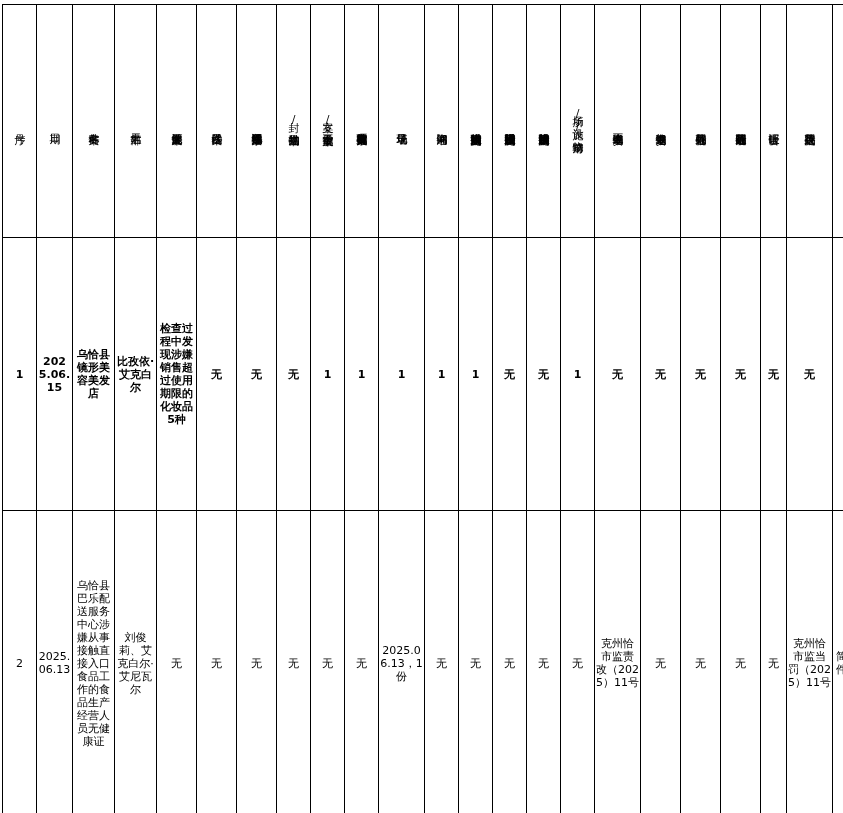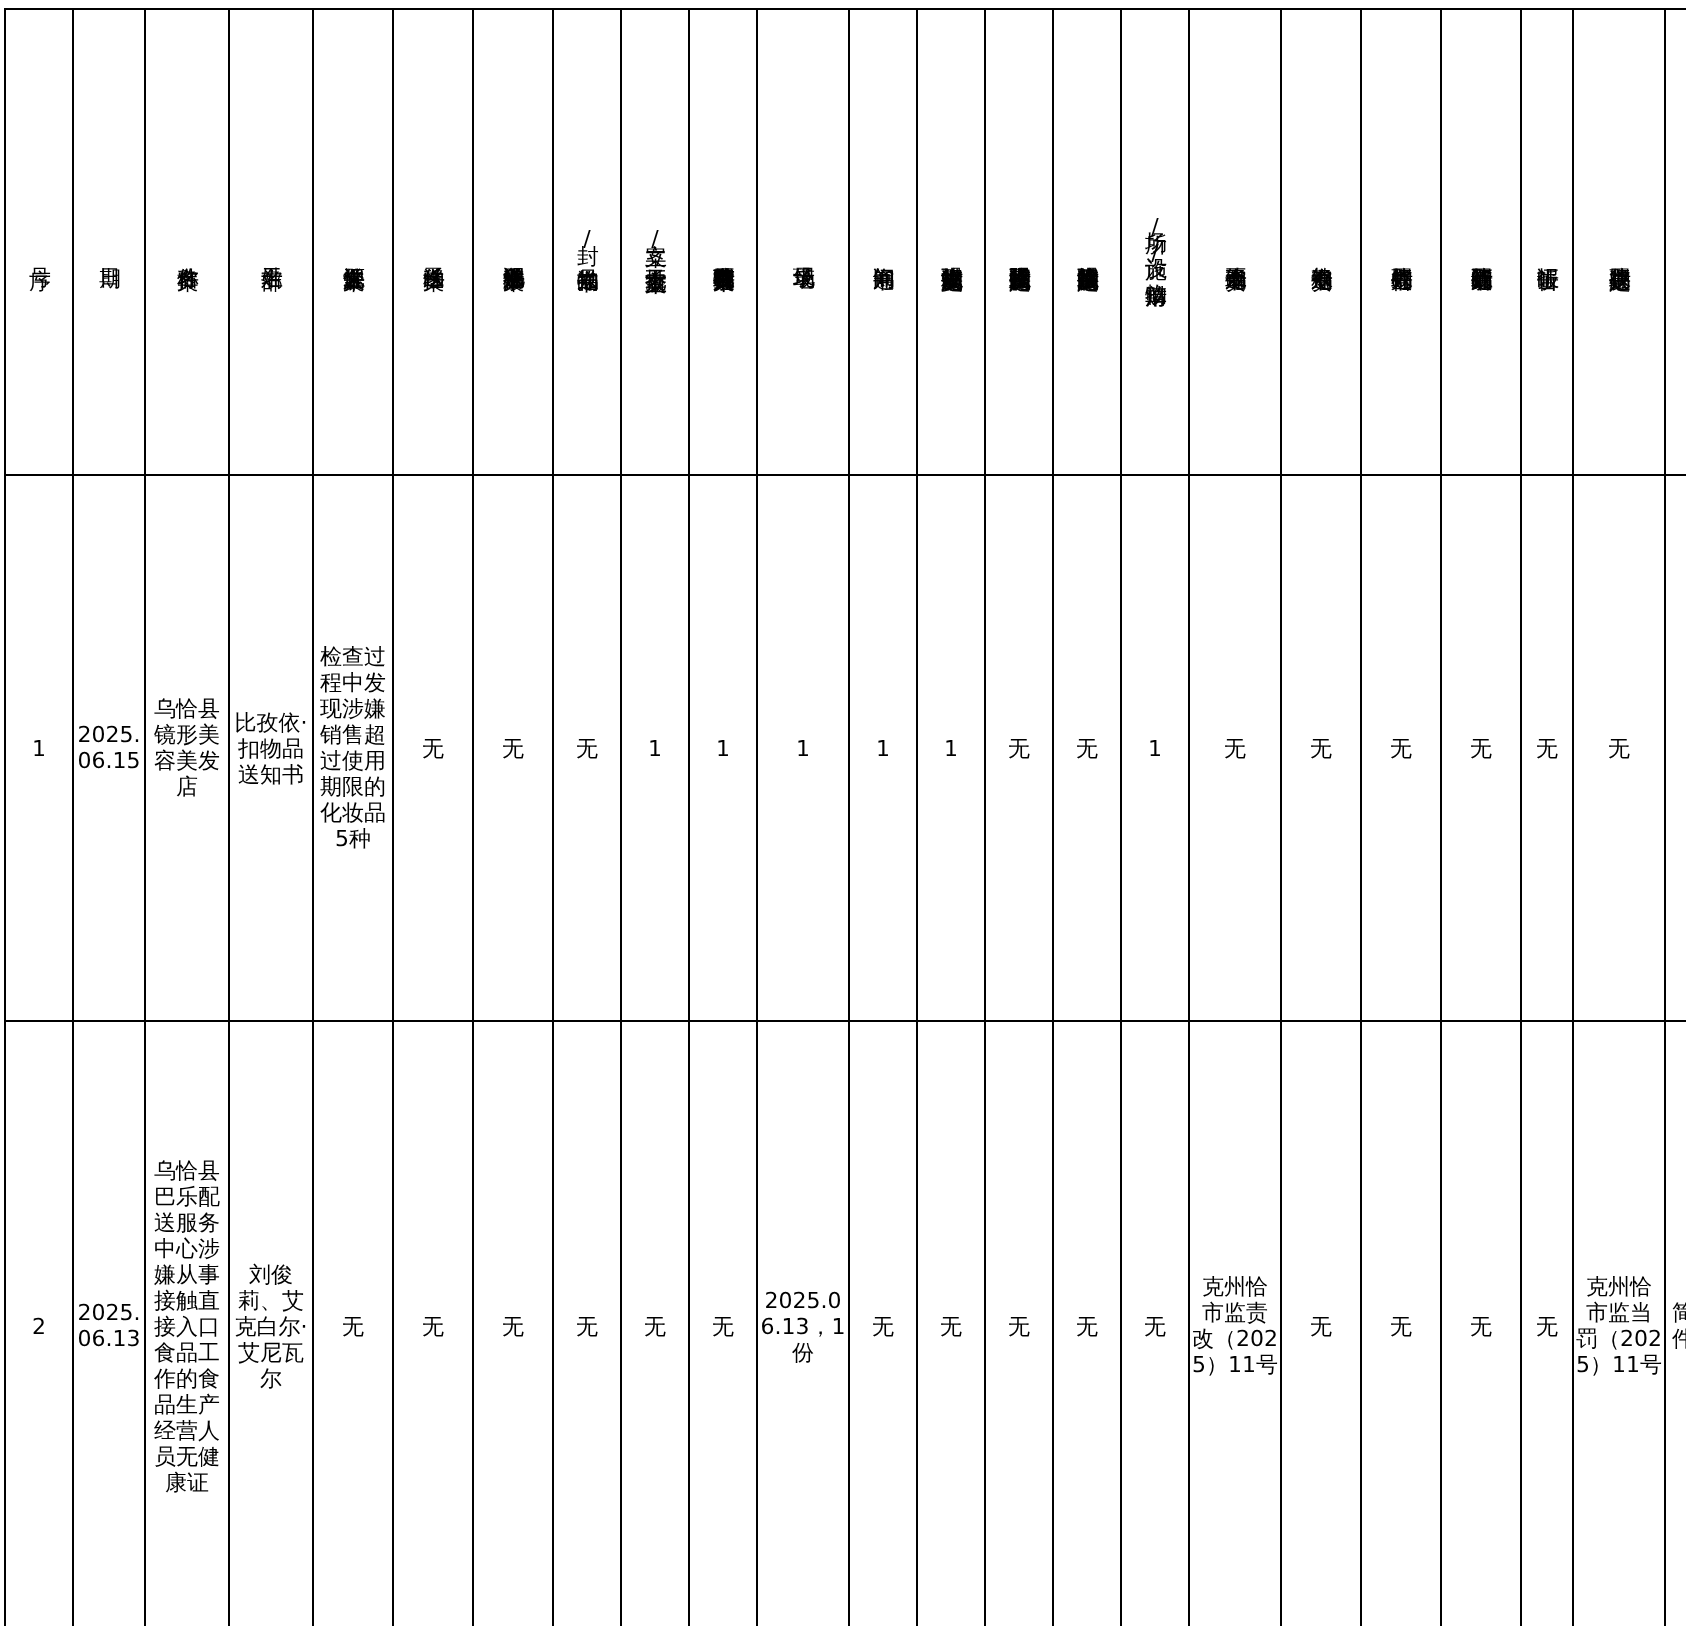--- a/index.html
+++ b/index.html
@@ -41,21 +41,21 @@
   }
   .vtext {
     writing-mode: vertical-rl;
     text-orientation: upright;
     margin: 0 auto;
     letter-spacing: 0px;
     line-height: 13px;
     max-height: 222px;
     display: inline-block;
   }
-  tbody tr.row-1 td { height: 268px; }
+  tbody tr.row-1 td { height: 268px; font-weight: bold; }
   tbody tr.row-2 td { height: 300px; }
   td.cell-text {
     font-size: 11px;
     line-height: 14px;
   }
 </style>
 </head>
 <body>
 
 <div id="sheet">
@@ -110,21 +110,21 @@
           <th><span class="vtext">听证报告</span></th>
           <th><span class="vtext">行政处罚决定书</span></th>
           <th><span class="vtext">备注</span></th>
         </tr>
     </thead>
     <tbody id="table-body">
         <tr class="row-1">
           <td class="cell-text">1</td>
           <td class="cell-text">2025.06.15</td>
           <td class="cell-text">乌恰县镜形美容美发店</td>
-          <td class="cell-text">比孜依·扣物品送知书</td>
+          <td class="cell-text">比孜依·艾克白尔</td>
           <td class="cell-text">检查过程中发现涉嫌销售超过使用期限的化妆品5种</td>
           <td class="cell-text">无</td>
           <td class="cell-text">无</td>
           <td class="cell-text">无</td>
           <td class="cell-text">1</td>
           <td class="cell-text">1</td>
           <td class="cell-text">1</td>
           <td class="cell-text">1</td>
           <td class="cell-text">1</td>
           <td class="cell-text">无</td>

